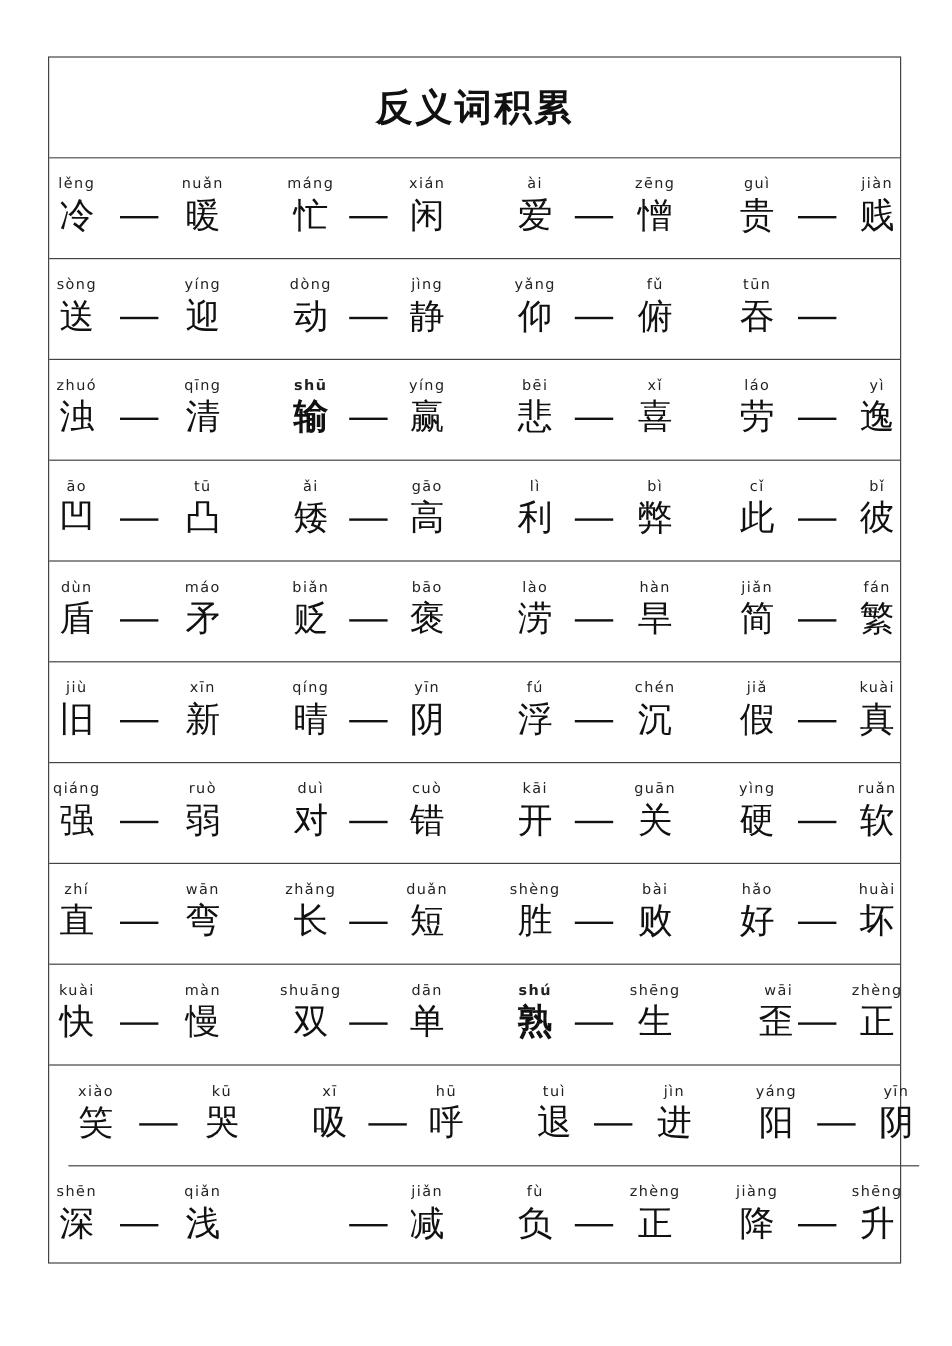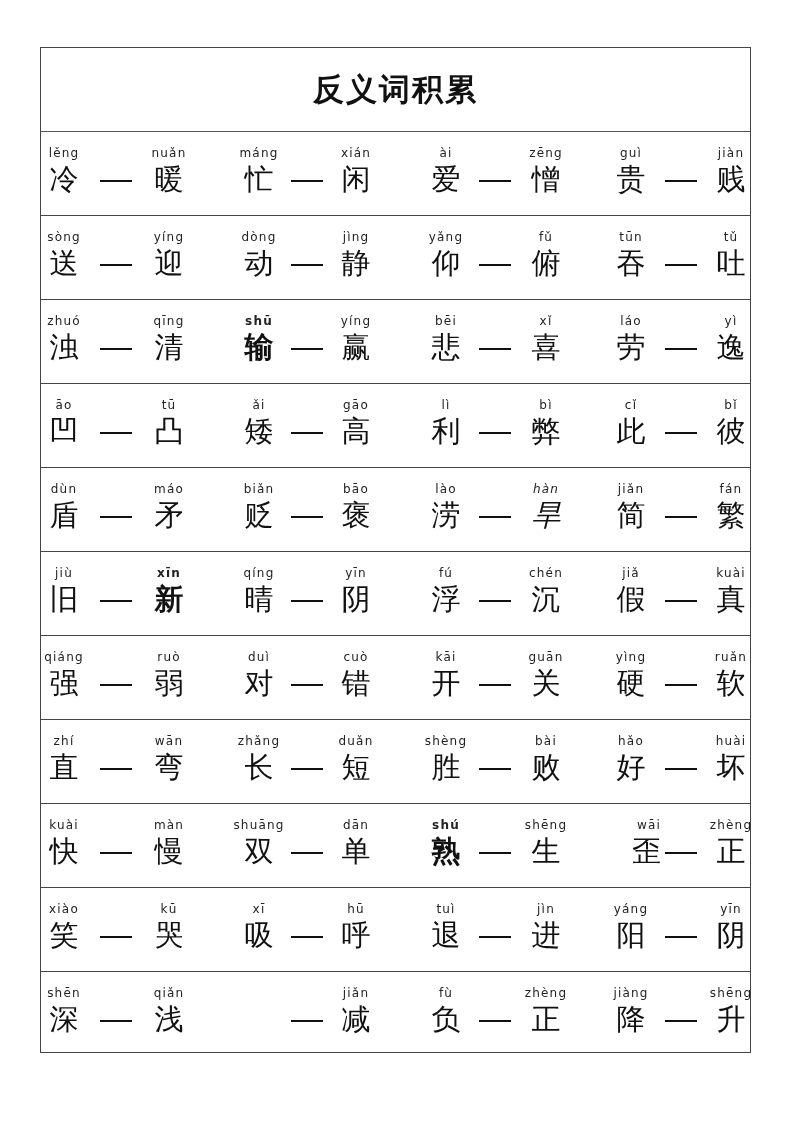--- a/index.html
+++ b/index.html
@@ -86,24 +86,20 @@
         <div class="dash" style="left: 438px;"></div>
         <div class="cell" style="left: 475px;">
           <div class="py">fǔ</div>
           <div class="hz">俯</div>
         </div>
         <div class="cell" style="left: 560px;">
           <div class="py">tūn</div>
           <div class="hz">吞</div>
         </div>
         <div class="dash" style="left: 624px;"></div>
-        <div class="cell" style="left: 660px;">
-          <div class="py">tǔ</div>
-          <div class="hz">吐</div>
-        </div>
       </div>
       <div class="row" style="top: 252px;">
         <div class="cell" style="left: -7px;">
           <div class="py">zhuó</div>
           <div class="hz">浊</div>
         </div>
         <div class="dash" style="left: 59px;"></div>
         <div class="cell" style="left: 98px;">
           <div class="py">qīng</div>
           <div class="hz">清</div>
@@ -191,41 +187,41 @@
         <div class="dash" style="left: 250px;"></div>
         <div class="cell" style="left: 285px;">
           <div class="py">bāo</div>
           <div class="hz">褒</div>
         </div>
         <div class="cell" style="left: 375px;">
           <div class="py">lào</div>
           <div class="hz">涝</div>
         </div>
         <div class="dash" style="left: 438px;"></div>
-        <div class="cell" style="left: 475px; font-style: italic;">
+        <div class="cell" style="left: 475px;">
           <div class="py">hàn</div>
           <div class="hz">旱</div>
         </div>
         <div class="cell" style="left: 560px;">
           <div class="py">jiǎn</div>
           <div class="hz">简</div>
         </div>
         <div class="dash" style="left: 624px;"></div>
         <div class="cell" style="left: 660px;">
           <div class="py">fán</div>
           <div class="hz">繁</div>
         </div>
       </div>
       <div class="row" style="top: 504px;">
         <div class="cell" style="left: -7px;">
           <div class="py">jiù</div>
           <div class="hz">旧</div>
         </div>
         <div class="dash" style="left: 59px;"></div>
-        <div class="cell" style="left: 98px; font-weight: bold;">
+        <div class="cell" style="left: 98px;">
           <div class="py">xīn</div>
           <div class="hz">新</div>
         </div>
         <div class="cell" style="left: 188px;">
           <div class="py">qíng</div>
           <div class="hz">晴</div>
         </div>
         <div class="dash" style="left: 250px;"></div>
         <div class="cell" style="left: 285px;">
           <div class="py">yīn</div>
@@ -357,21 +353,21 @@
         <div class="cell" style="left: 560px; text-align: right;">
           <div class="py">wāi</div>
           <div class="hz">歪</div>
         </div>
         <div class="dash" style="left: 624px;"></div>
         <div class="cell" style="left: 660px;">
           <div class="py">zhèng</div>
           <div class="hz">正</div>
         </div>
       </div>
-      <div class="row" style="top: 840px;">
+      <div class="row" style="top: 840px; margin-left: 16px;">
         <div class="cell" style="left: -7px;">
           <div class="py">xiào</div>
           <div class="hz">笑</div>
         </div>
         <div class="dash" style="left: 59px;"></div>
         <div class="cell" style="left: 98px;">
           <div class="py">kū</div>
           <div class="hz">哭</div>
         </div>
         <div class="cell" style="left: 188px;">

